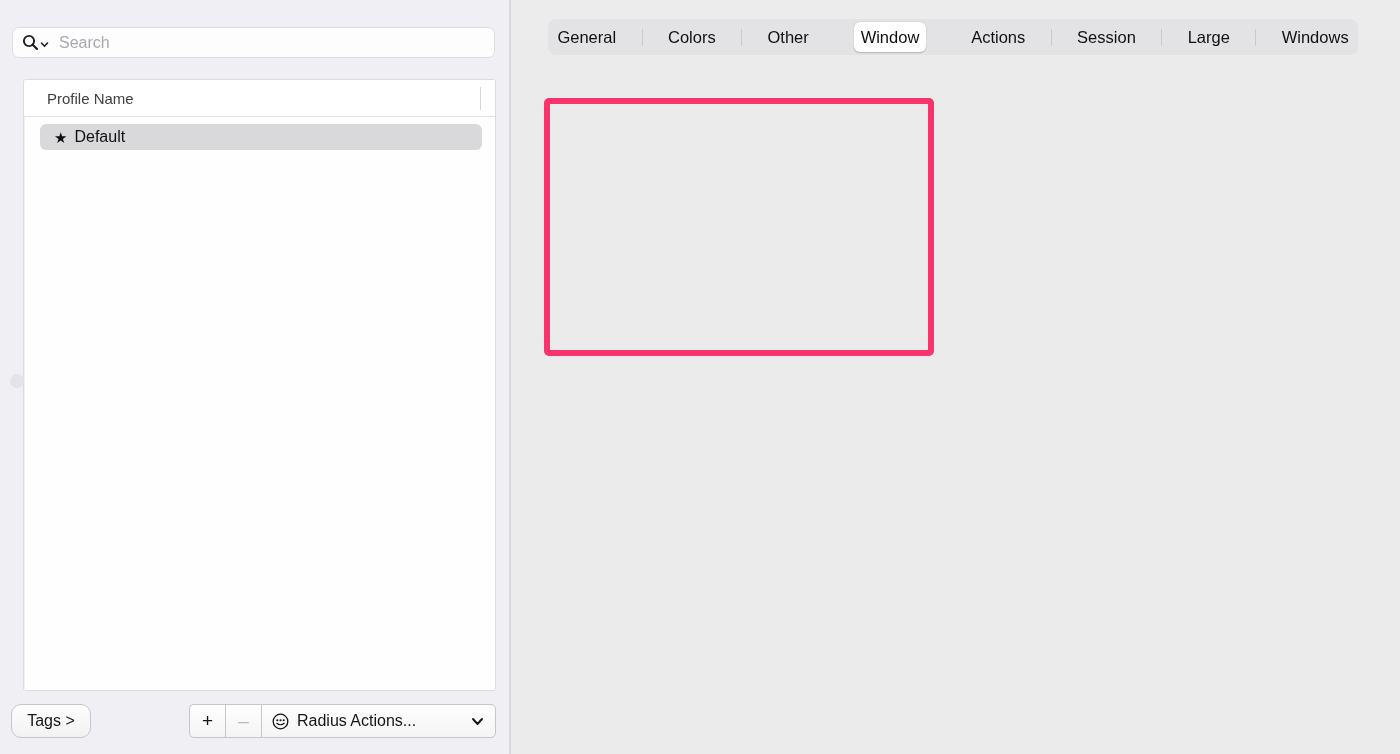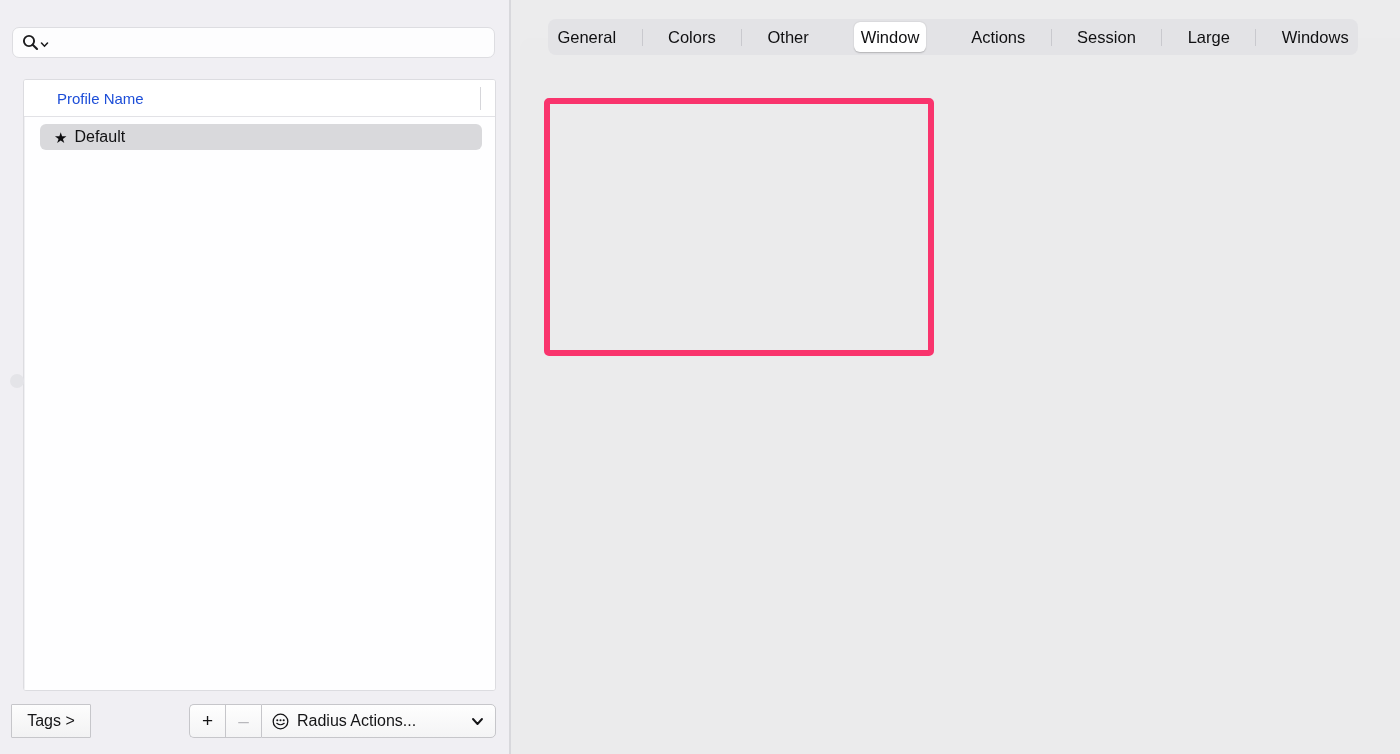--- a/index.html
+++ b/index.html
@@ -51,22 +51,22 @@
     overflow: hidden;
   }
   #profile-header {
     height: 37px;
     background: #ffffff;
     border-bottom: 1px solid #e2e2e6;
     display: flex; align-items: center;
     position: relative;
   }
   #profile-header-label {
-    font-size: 15px; color: #1d4ed8;
-    padding-left: 33px;
+    font-size: 15px; color: #404040;
+    padding-left: 23px;
   }
   #profile-col-divider {
     position: absolute; right: 14px; top: 7px;
     width: 1px; height: 23px;
     background: #d6d6da;
   }
   #profile-list {
     position: absolute; left: 0; top: 37px;
     width: 471px; bottom: 0;
     background: #fefeff;
@@ -95,21 +95,21 @@
     border-radius: 50%;
     background: #e4e4e8;
   }
 
   
   #tags-button {
     position: absolute; left: 11px; top: 704px;
     width: 80px; height: 34px;
     background: linear-gradient(180deg,#fdfdfd 0%,#f2f2f3 100%);
     border: 1px solid #c6c6ca;
-    border-radius: 1px;
+    border-radius: 10px;
     display: flex; align-items: center; justify-content: center;
     font-size: 16px; color: #151517;
   }
   #segmented-controls {
     position: absolute; left: 189px; top: 704px;
     height: 34px; display: flex;
   }
   .seg {
     height: 34px;
     background: linear-gradient(180deg,#fefefe 0%,#f4f4f5 100%);
@@ -285,20 +285,21 @@
     <div id="search-field">
       <span class="search-icon-wrap">
         <svg width="17" height="17" viewBox="0 0 17 17">
           <circle cx="7" cy="7" r="5.1" fill="none" stroke="#1c1c1e" stroke-width="1.9"></circle>
           <line x1="10.7" y1="10.7" x2="15" y2="15" stroke="#1c1c1e" stroke-width="2.1" stroke-linecap="round"></line>
         </svg>
         <svg width="9" height="9" viewBox="0 0 9 9" style="margin-top:4px">
           <polyline points="1.5,3 4.5,6.2 7.5,3" fill="none" stroke="#1c1c1e" stroke-width="1.6" stroke-linecap="round"></polyline>
         </svg>
       </span>
+      <input id="search-input" type="text" placeholder="Search" style="">
     </div>
 
     <div id="profile-table">
       <div id="profile-header">
         <div id="profile-header-label">Profile Name</div>
         <div id="profile-col-divider"></div>
       </div>
       <div id="profile-list">
         <div class="profile-row selected">
           <span class="profile-star">★</span>

